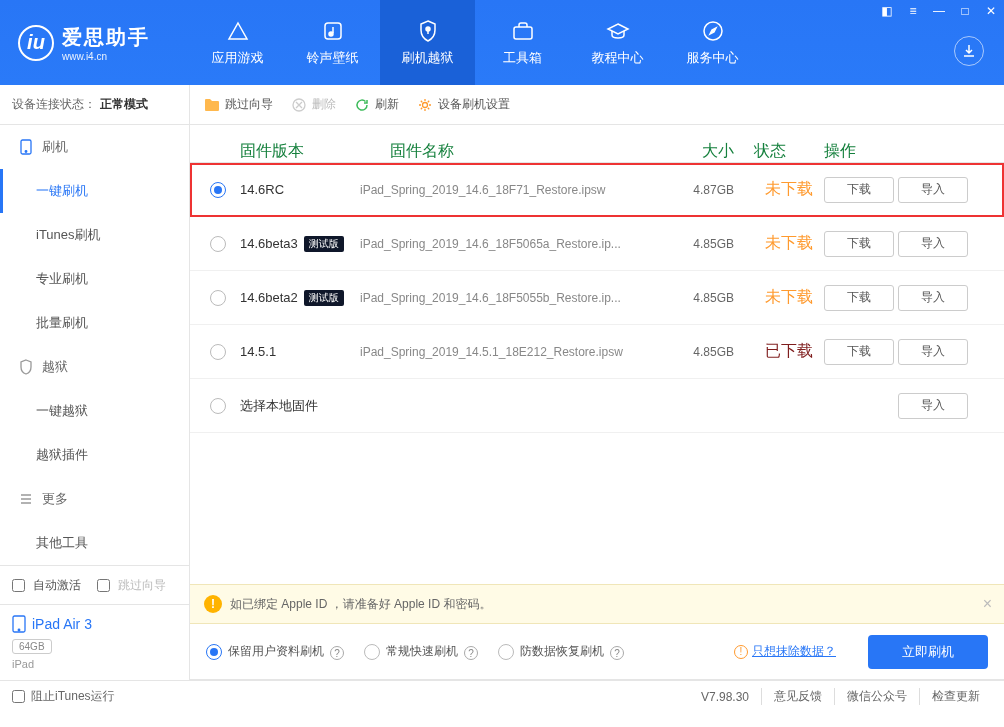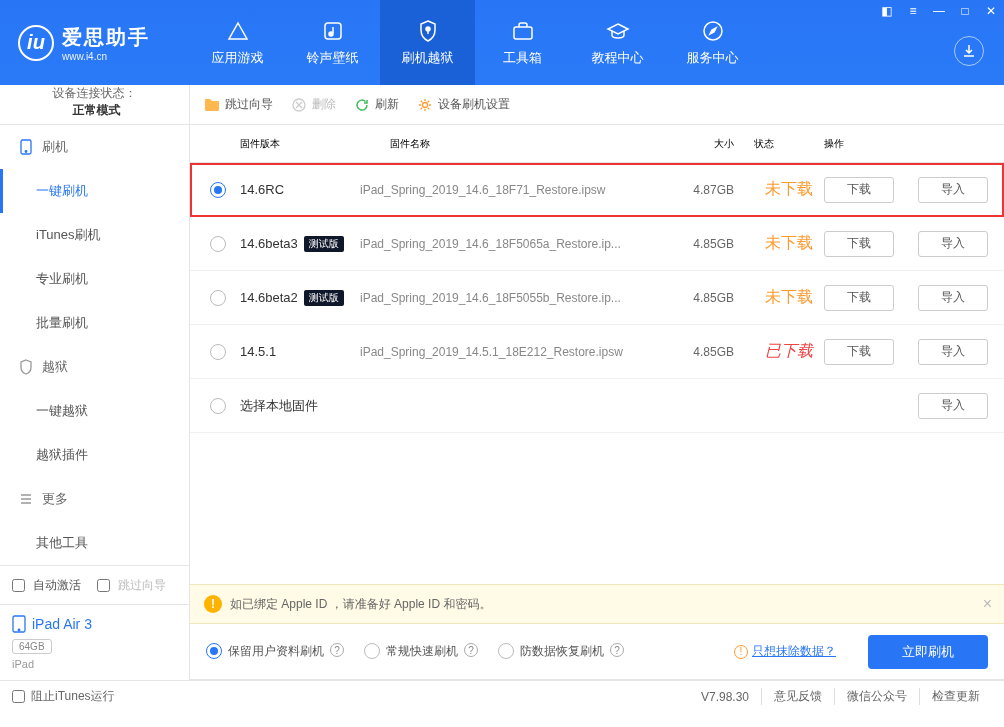--- a/index.html
+++ b/index.html
@@ -17,21 +17,21 @@
 .nav-tab.active { background: #1a61d8; }
 .nav-icon { width: 24px; height: 24px; display: flex; align-items: center; justify-content: center; }
 
 .window-controls { position: absolute; top: 0; right: 0; display: flex; height: 22px; }
 .win-ctrl { width: 26px; color: #fff; display: flex; align-items: center; justify-content: center; font-size: 12px; cursor: pointer; }
 .sync-btn { position: absolute; right: 20px; top: 36px; width: 30px; height: 30px; border: 1.5px solid rgba(255,255,255,0.6); border-radius: 50%; display: flex; align-items: center; justify-content: center; color: #fff; cursor: pointer; }
 
 .body-wrap { display: flex; height: 595px; }
 
 .sidebar { width: 190px; border-right: 1px solid #e5e5e5; display: flex; flex-direction: column; }
-.conn-status { height: 40px; border-bottom: 1px solid #e5e5e5; display: flex; align-items: center; padding: 0 12px; font-size: 12px; color: #666; flex-direction: column; }
+.conn-status { height: 40px; border-bottom: 1px solid #e5e5e5; display: flex; align-items: center; padding: 0 12px; font-size: 12px; color: #666; }
 .conn-status b { color: #333; margin-left: 4px; }
 
 .nav-list { flex: 1; overflow-y: auto; }
 .nav-item { height: 44px; display: flex; align-items: center; padding-left: 36px; font-size: 13px; color: #555; cursor: pointer; position: relative; }
 .nav-item.cat { padding-left: 18px; color: #666; }
 .nav-item.active { color: #2876f6; }
 .nav-item.active::before { content: ''; position: absolute; left: 0; top: 0; bottom: 0; width: 3px; background: #2876f6; }
 .cat-icon { width: 16px; height: 16px; margin-right: 8px; display: flex; align-items: center; justify-content: center; }
 
 .sidebar-bottom { border-top: 1px solid #e5e5e5; }
@@ -42,49 +42,49 @@
 .device-badges { margin-top: 6px; display: flex; gap: 6px; align-items: center; }
 .badge { font-size: 10px; color: #888; border: 1px solid #ccc; border-radius: 3px; padding: 1px 6px; }
 .device-type { font-size: 11px; color: #999; margin-top: 4px; }
 
 .main { flex: 1; display: flex; flex-direction: column; }
 .toolbar { height: 40px; border-bottom: 1px solid #e5e5e5; display: flex; align-items: center; padding: 0 14px; gap: 18px; font-size: 12px; }
 .tool-btn { display: flex; align-items: center; gap: 5px; color: #555; cursor: pointer; }
 .tool-btn.disabled { color: #bbb; }
 .tool-icon { width: 16px; height: 16px; display: flex; align-items: center; justify-content: center; }
 
-.table-head { height: 38px; display: flex; align-items: center; border-bottom: 1px solid #e5e5e5; font-size: 10px; color: #000000; padding-left: 20px; }
+.table-head { height: 38px; display: flex; align-items: flex-end; border-bottom: 1px solid #e5e5e5; font-size: 16px; color: #15803d; padding-left: 20px; }
 .col-ver { width: 150px; }
 .col-name { flex: 1; }
 .col-size { width: 80px; text-align: right; padding-right: 20px; }
 .col-status { width: 70px; }
 .col-act { width: 180px; }
 
 .rows { flex: 1; overflow-y: auto; }
 .fw-row { height: 54px; display: flex; align-items: center; padding-left: 20px; border-bottom: 1px solid #f0f0f0; font-size: 13px; }
 .fw-row.highlighted { outline: 2px solid #e33; outline-offset: -2px; }
 .radio { width: 16px; height: 16px; border: 1.5px solid #bbb; border-radius: 50%; margin-right: 14px; display: flex; align-items: center; justify-content: center; cursor: pointer; }
 .radio.checked { border-color: #2876f6; }
 .radio.checked::after { content: ''; width: 8px; height: 8px; background: #2876f6; border-radius: 50%; }
 .fw-ver { width: 120px; color: #333; display: flex; align-items: center; gap: 6px; }
 .beta-tag { background: #0f172a; color: #fff; font-size: 10px; padding: 1px 5px; border-radius: 2px; }
 .fw-name { flex: 1; color: #888; font-size: 12px; overflow: hidden; text-overflow: ellipsis; white-space: nowrap; padding-right: 10px; }
 .fw-size { width: 80px; text-align: right; padding-right: 20px; color: #666; font-size: 12px; }
 .fw-status { width: 70px; font-size: 16px; text-align: center; }
 .st-no { color: #ff9a2e; }
-.st-yes { color: #ef4444; font-style: italic; }
-.fw-act { width: 180px; display: flex; gap: 24px; }
+.st-yes { color: #7f1d1d; }
+.fw-act { width: 180px; display: flex; gap: 4px; }
 .act-btn { width: 70px; height: 26px; border: 1px solid #ccc; background: #fff; border-radius: 3px; font-size: 12px; color: #555; cursor: pointer; }
 
 .notice-bar { height: 40px; background: #fffbe6; border-top: 1px solid #f0e6b8; border-bottom: 1px solid #f0e6b8; display: flex; align-items: center; padding: 0 14px; font-size: 12px; color: #666; gap: 8px; position: relative; }
 .notice-icon { width: 18px; height: 18px; background: #ffb300; border-radius: 50%; color: #fff; display: flex; align-items: center; justify-content: center; font-weight: bold; font-size: 12px; }
 .notice-close { position: absolute; right: 12px; color: #bbb; cursor: pointer; font-size: 16px; }
 
 .flash-bar { height: 56px; border-bottom: 1px solid #e5e5e5; display: flex; align-items: center; padding: 0 16px; gap: 20px; font-size: 12px; }
-.flash-opt { display: flex; align-items: flex-start; gap: 6px; color: #555; cursor: pointer; }
+.flash-opt { display: flex; align-items: flex-end; gap: 6px; color: #555; cursor: pointer; }
 .flash-opt .radio { margin-right: 0; }
 .help-icon { width: 14px; height: 14px; border: 1px solid #aaa; border-radius: 50%; display: flex; align-items: center; justify-content: center; font-size: 10px; color: #888; }
 .erase-link { margin-left: auto; color: #2876f6; display: flex; align-items: center; gap: 4px; cursor: pointer; }
 .flash-btn { background: #2876f6; color: #fff; border: none; width: 120px; height: 34px; border-radius: 4px; font-size: 13px; cursor: pointer; margin-left: 12px; }
 
 .statusbar { height: 32px; display: flex; align-items: center; padding: 0 12px; font-size: 12px; color: #666; border-top: 1px solid #e5e5e5; }
 .statusbar .left { display: flex; align-items: center; gap: 6px; }
 .statusbar .right { margin-left: auto; display: flex; align-items: center; gap: 0; }
 .sb-item { padding: 0 12px; border-left: 1px solid #ddd; cursor: pointer; }
 .sb-item:first-child { border-left: none; }

